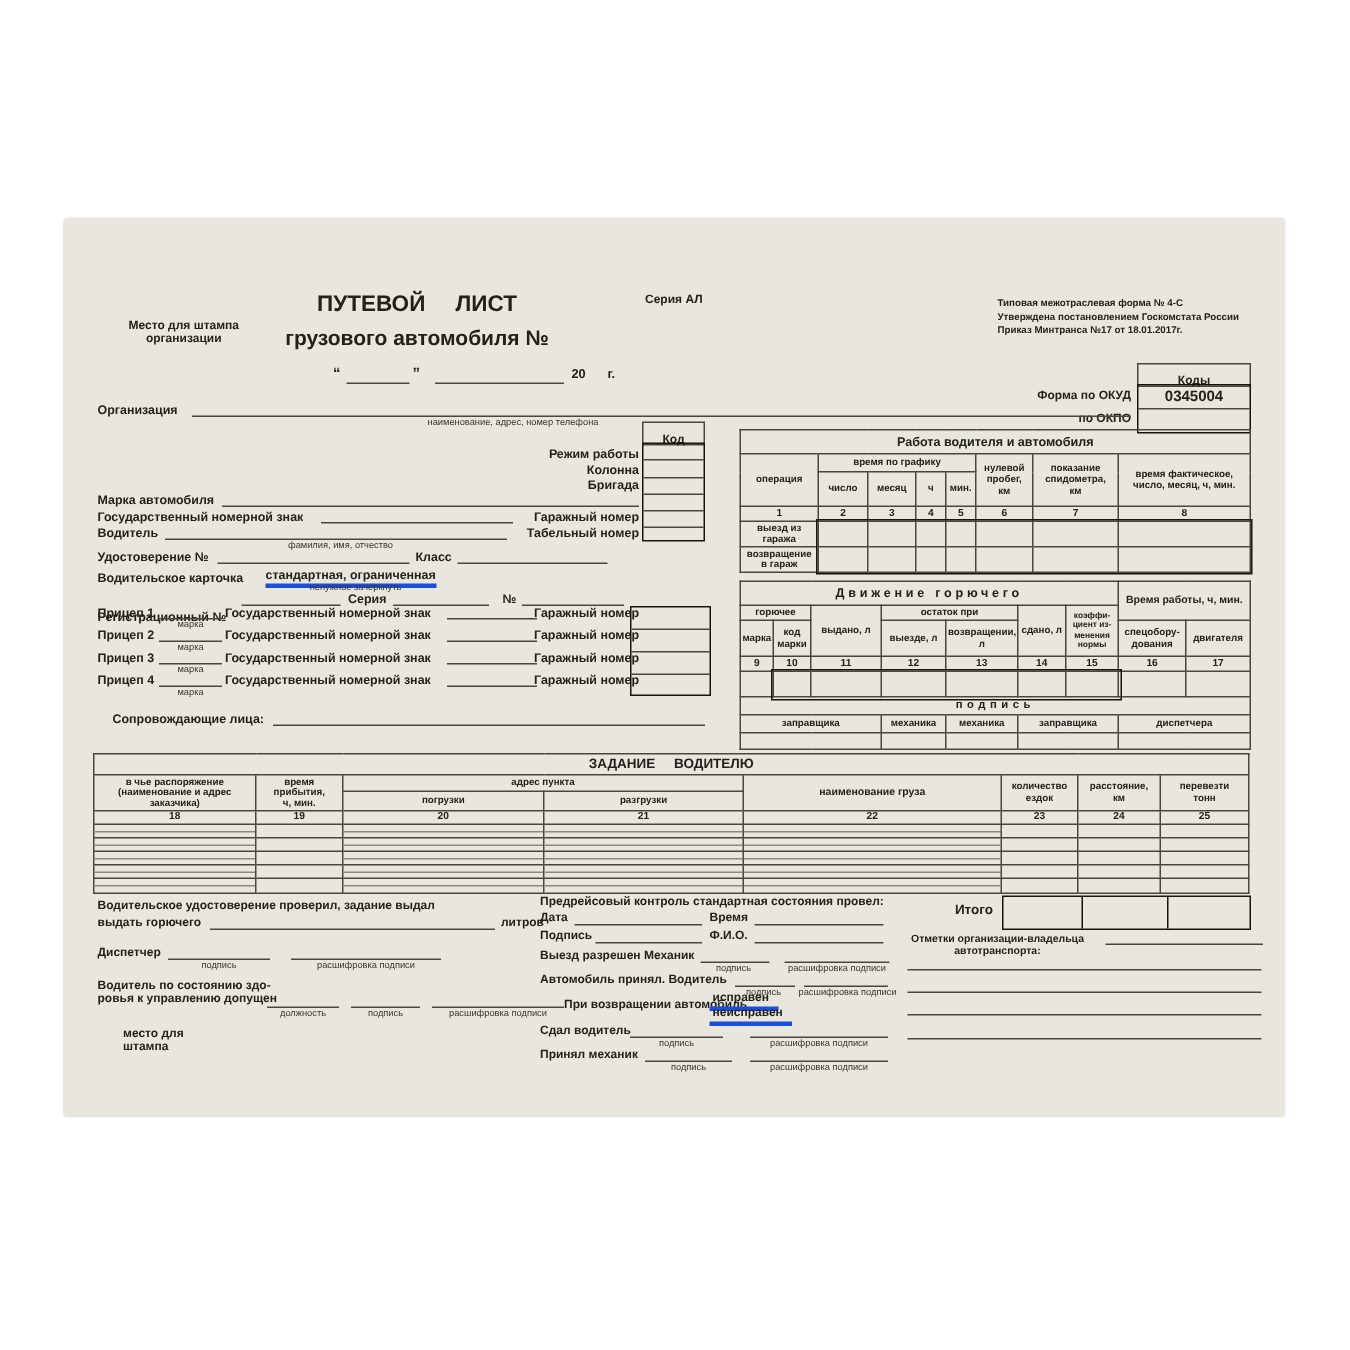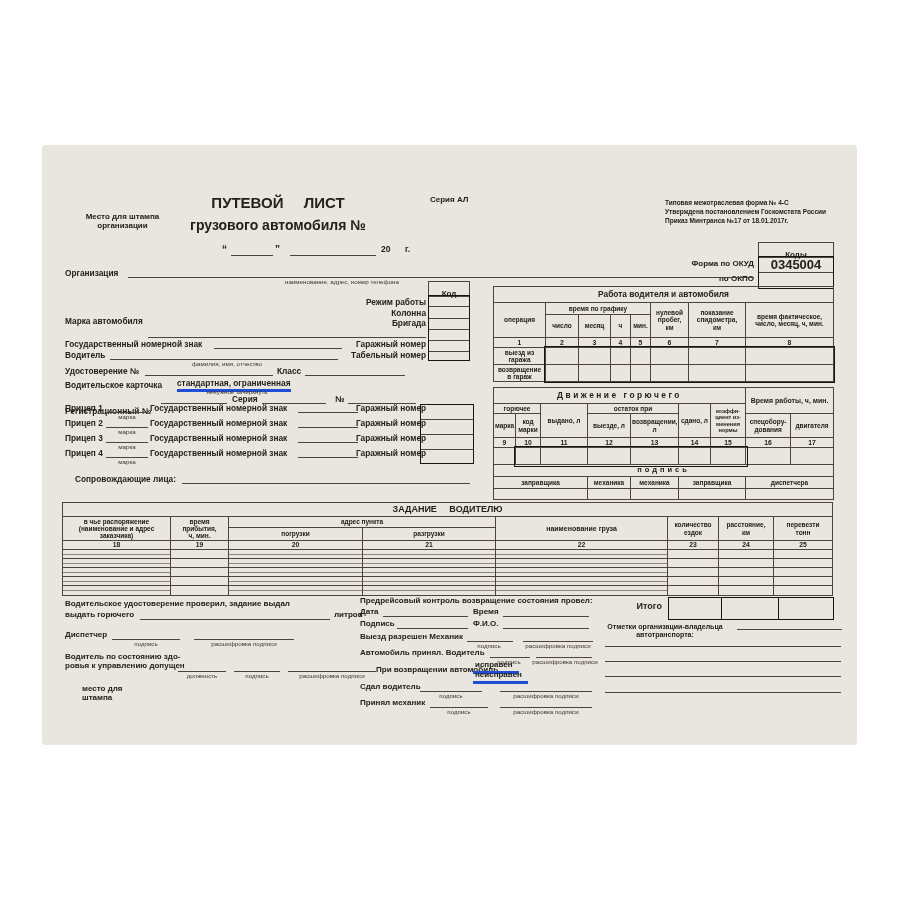--- a/index.html
+++ b/index.html
@@ -44,21 +44,21 @@
   <div class="ln" style="left:189px;top:110px;width:42px;"></div>
   <div class="t" style="left:233px;top:99px;font-size:10px;">”</div>
   <div class="ln" style="left:248px;top:110px;width:86px;"></div>
   <div class="t" style="left:339px;top:100px;font-size:8.5px;">20</div>
   <div class="t" style="left:363px;top:100px;font-size:8.5px;">г.</div>
 
   <div class="thin ctr" style="left:716px;top:97px;width:74px;height:14px;">
     <span class="t" style="position:static;font-size:8px;">Коды</span>
   </div>
   <div class="bb" style="left:716px;top:111px;width:74px;height:31px;">
-    <div style="height:15px;border-bottom:1px solid #4a463d;text-align:center;font-size:13px;font-weight:700;line-height:15px;">0345004</div>
+    <div style="height:15px;border-bottom:1px solid #4a463d;text-align:center;font-size:10px;font-weight:700;line-height:15px;">0345004</div>
     <div style="height:15px;"></div>
   </div>
   <div class="t rt" style="left:600px;top:115px;width:112px;font-size:8px;">Форма  по ОКУД</div>
   <div class="t rt" style="left:600px;top:130px;width:112px;font-size:8px;">по ОКПО</div>
 
   <div class="t" style="left:23px;top:124px;">Организация</div>
   <div class="ln" style="left:86px;top:132px;width:626px;"></div>
   <div class="t cap ctr" style="left:150px;top:134px;width:300px;">наименование, адрес, номер телефона</div>
 
   <div class="thin ctr" style="left:386px;top:136px;width:40px;height:14px;">
@@ -68,21 +68,21 @@
     <div style="height:10.3px;border-bottom:1px solid #4a463d;"></div>
     <div style="height:10.3px;border-bottom:1px solid #4a463d;"></div>
     <div style="height:10.3px;border-bottom:1px solid #4a463d;"></div>
     <div style="height:10.3px;border-bottom:1px solid #4a463d;"></div>
     <div style="height:10.3px;border-bottom:1px solid #4a463d;"></div>
   </div>
   <div class="t rt" style="left:290px;top:153px;width:94px;">Режим работы</div>
   <div class="t rt" style="left:290px;top:163.5px;width:94px;">Колонна</div>
   <div class="t rt" style="left:290px;top:174px;width:94px;">Бригада</div>
 
-  <div class="t" style="left:23px;top:172px;">Марка автомобиля</div>
+  <div class="t" style="left:23px;top:184px;">Марка автомобиля</div>
   <div class="ln" style="left:106px;top:192px;width:278px;"></div>
 
   <div class="t" style="left:23px;top:195px;">Государственный номерной знак</div>
   <div class="ln" style="left:172px;top:203px;width:128px;"></div>
   <div class="t rt" style="left:302px;top:195px;width:82px;">Гаражный номер</div>
 
   <div class="t" style="left:23px;top:206px;">Водитель</div>
   <div class="ln" style="left:68px;top:214px;width:228px;"></div>
   <div class="t rt" style="left:298px;top:206px;width:86px;">Табельный номер</div>
   <div class="t cap ctr" style="left:120px;top:216px;width:130px;">фамилия, имя, отчество</div>
@@ -407,21 +407,21 @@
   <div class="ln" style="left:136px;top:526px;width:48px;"></div>
   <div class="t cap ctr" style="left:136px;top:528px;width:48px;">должность</div>
   <div class="ln" style="left:192px;top:526px;width:46px;"></div>
   <div class="t cap ctr" style="left:192px;top:528px;width:46px;">подпись</div>
   <div class="ln" style="left:246px;top:526px;width:88px;"></div>
   <div class="t cap ctr" style="left:246px;top:528px;width:88px;">расшифровка подписи</div>
 
   <div class="t pre" style="left:40px;top:540px;font-size:8px;">место для
 штампа</div>
 
-  <div class="t" style="left:318px;top:452px;font-size:8px;">Предрейсовый контроль возвращение состояния провел:</div>
+  <div class="t" style="left:318px;top:452px;font-size:8px;">Предрейсовый контроль стандартная состояния провел:</div>
   <div class="t" style="left:318px;top:463px;font-size:8px;">Дата</div>
   <div class="ln" style="left:341px;top:471px;width:85px;"></div>
   <div class="t" style="left:431px;top:463px;font-size:8px;text-align:center;">Время</div>
   <div class="ln" style="left:461px;top:471px;width:86px;"></div>
 
   <div class="t" style="left:318px;top:475px;font-size:8px;">Подпись</div>
   <div class="ln" style="left:355px;top:483px;width:71px;"></div>
   <div class="t" style="left:431px;top:475px;font-size:8px;">Ф.И.О.</div>
   <div class="ln" style="left:461px;top:483px;width:86px;"></div>
 

